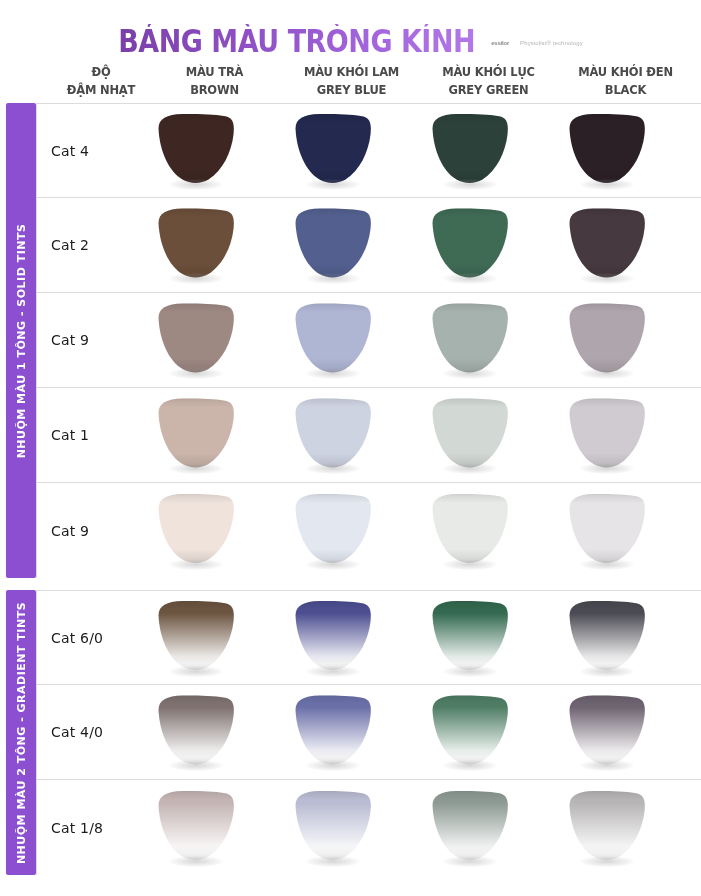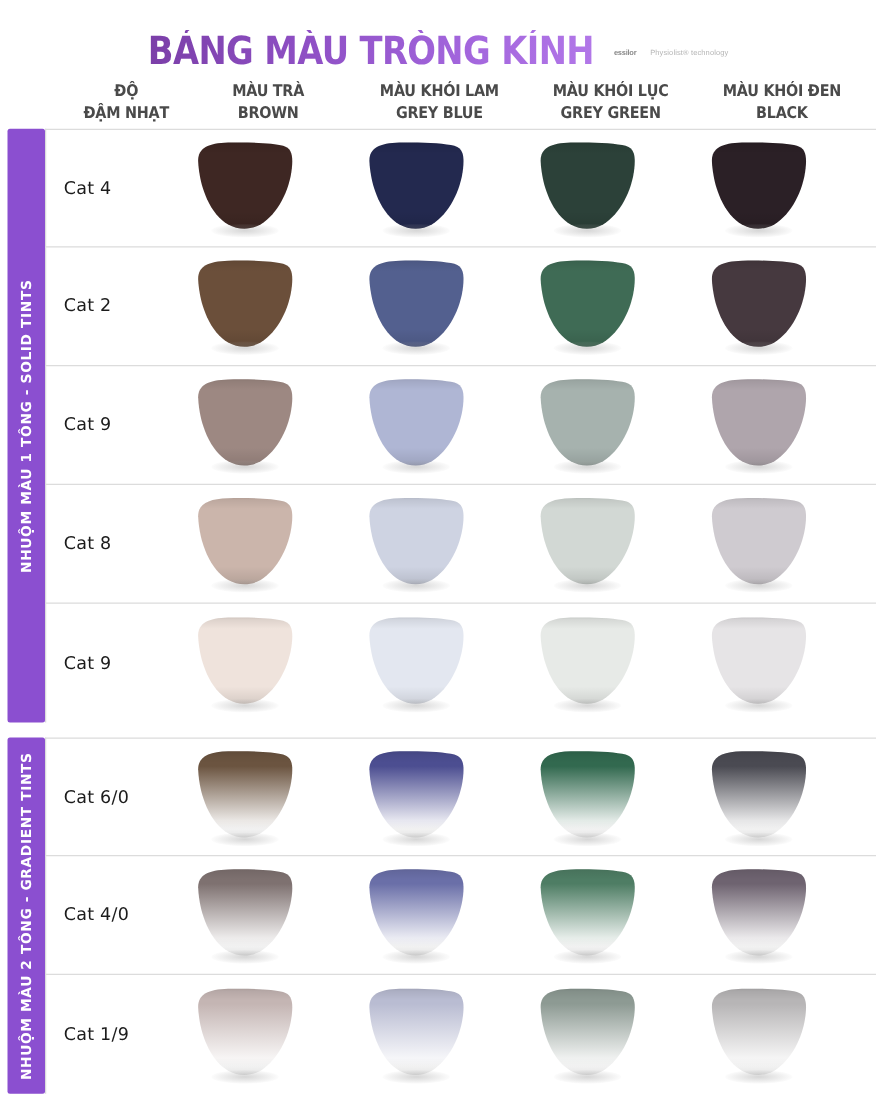--- a/index.html
+++ b/index.html
@@ -292,21 +292,21 @@
         </div>
         <div class="cell">
           <div class="lens-wrap">
             <div class="lens" style="background: radial-gradient(at 38% 32%, rgb(175, 165, 172) 0%, rgb(175, 165, 172) 55%, rgb(175, 165, 172) 100%);"></div>
             <div class="lens-rim"></div>
             <div class="shadow"></div>
           </div>
         </div>
       </div>
       <div class="row">
-        <div class="catlabel">Cat 8</div>
+        <div class="catlabel">Cat 1</div>
         <div class="cell">
           <div class="lens-wrap">
             <div class="lens" style="background: radial-gradient(at 38% 32%, rgb(203, 181, 171) 0%, rgb(203, 181, 171) 55%, rgb(203, 181, 171) 100%);"></div>
             <div class="lens-rim"></div>
             <div class="shadow"></div>
           </div>
         </div>
         <div class="cell">
           <div class="lens-wrap">
             <div class="lens" style="background: radial-gradient(at 38% 32%, rgb(206, 211, 226) 0%, rgb(206, 211, 226) 55%, rgb(206, 211, 226) 100%);"></div>
@@ -426,21 +426,21 @@
         </div>
         <div class="cell">
           <div class="lens-wrap">
             <div class="lens" style="background: linear-gradient(rgb(110, 99, 112) 0%, rgb(110, 99, 112) 18%, rgba(255, 255, 255, 0.96) 88%, rgb(255, 255, 255) 100%);"></div>
             <div class="lens-rim"></div>
             <div class="shadow"></div>
           </div>
         </div>
       </div>
       <div class="row last">
-        <div class="catlabel">Cat 1/9</div>
+        <div class="catlabel">Cat 1/8</div>
         <div class="cell">
           <div class="lens-wrap">
             <div class="lens" style="background: linear-gradient(rgb(196, 181, 179) 0%, rgb(196, 181, 179) 18%, rgba(255, 255, 255, 0.96) 88%, rgb(255, 255, 255) 100%);"></div>
             <div class="lens-rim"></div>
             <div class="shadow"></div>
           </div>
         </div>
         <div class="cell">
           <div class="lens-wrap">
             <div class="lens" style="background: linear-gradient(rgb(185, 188, 210) 0%, rgb(185, 188, 210) 18%, rgba(255, 255, 255, 0.96) 88%, rgb(255, 255, 255) 100%);"></div>

